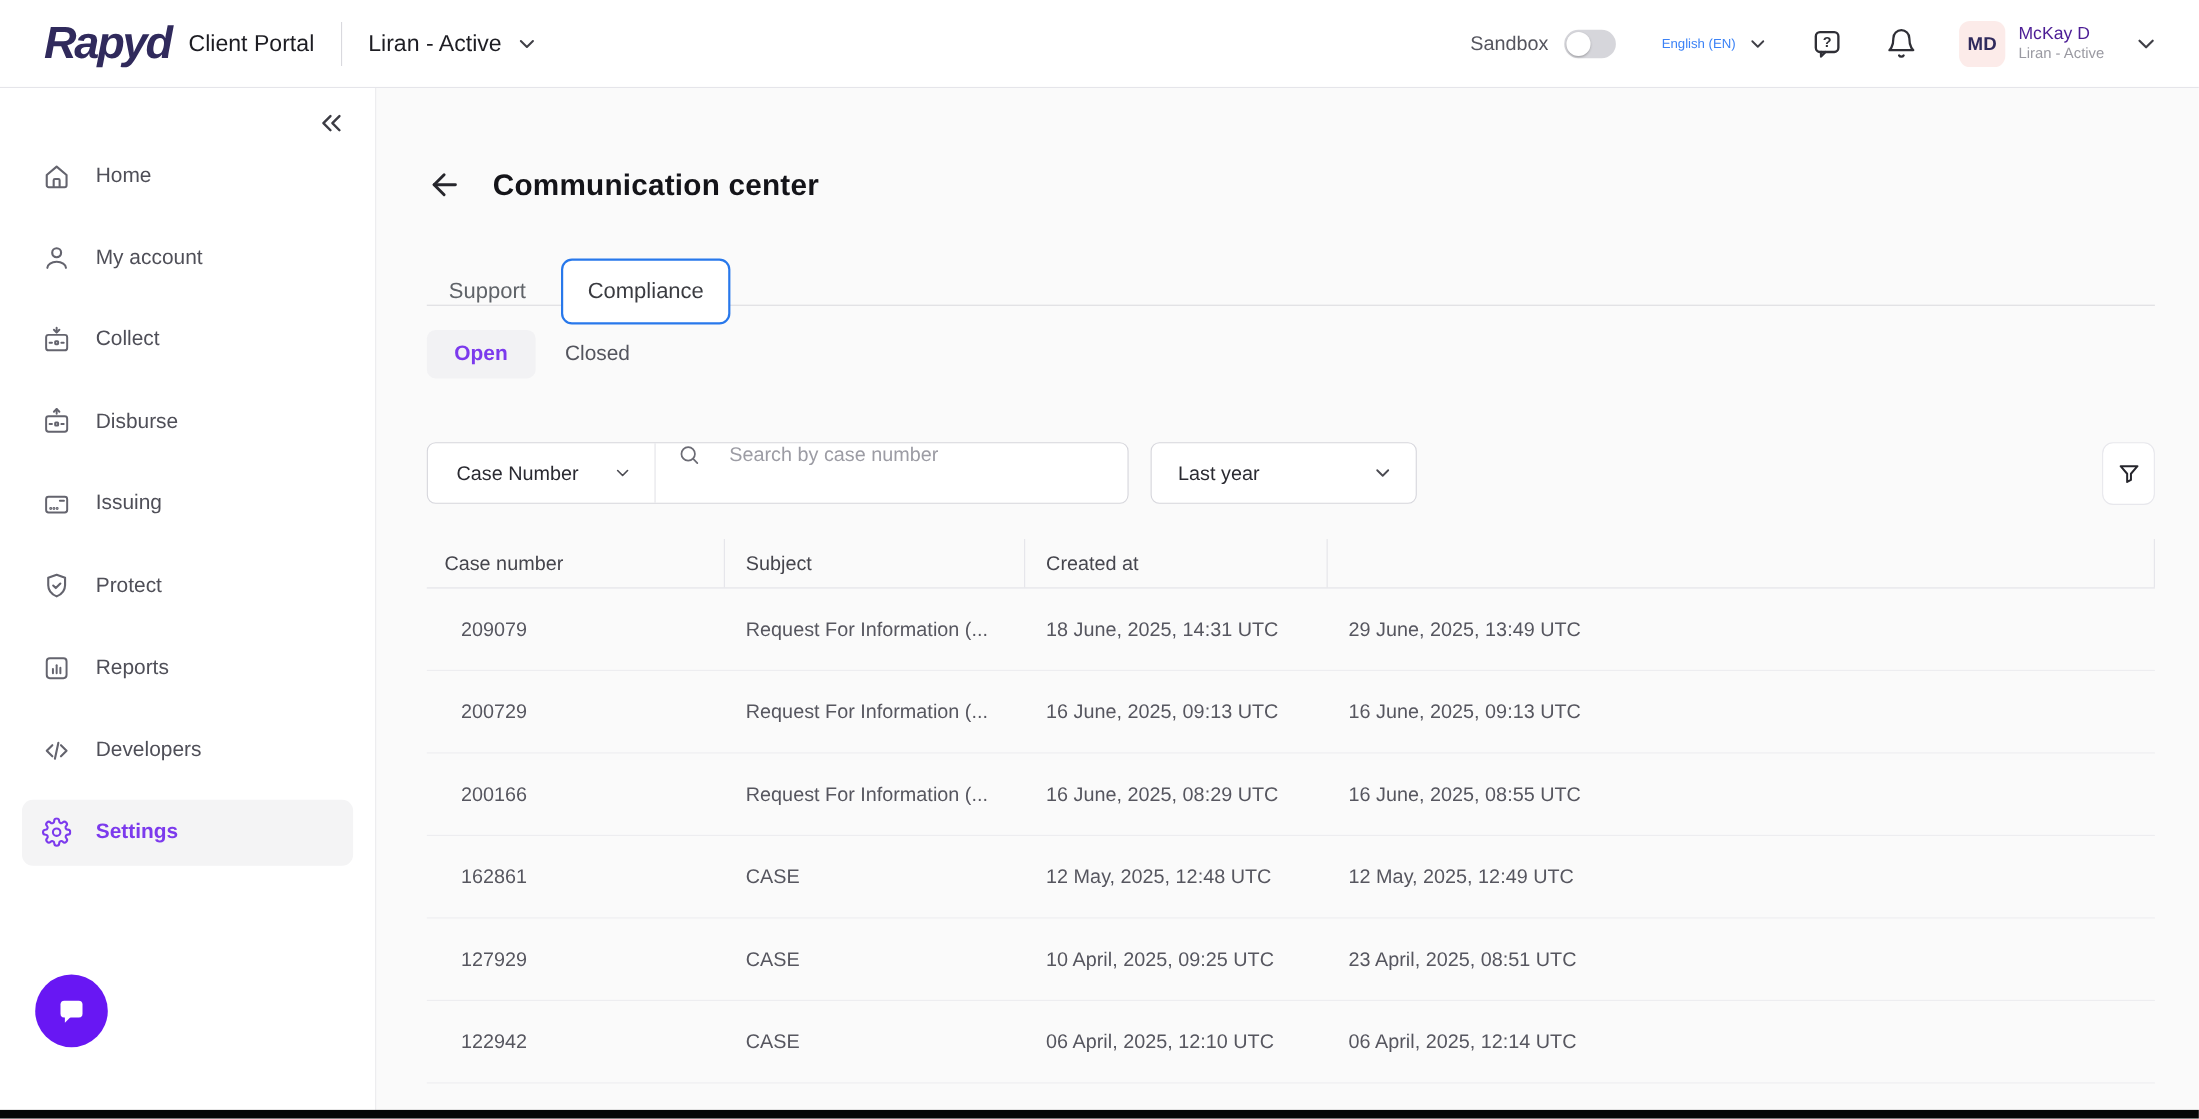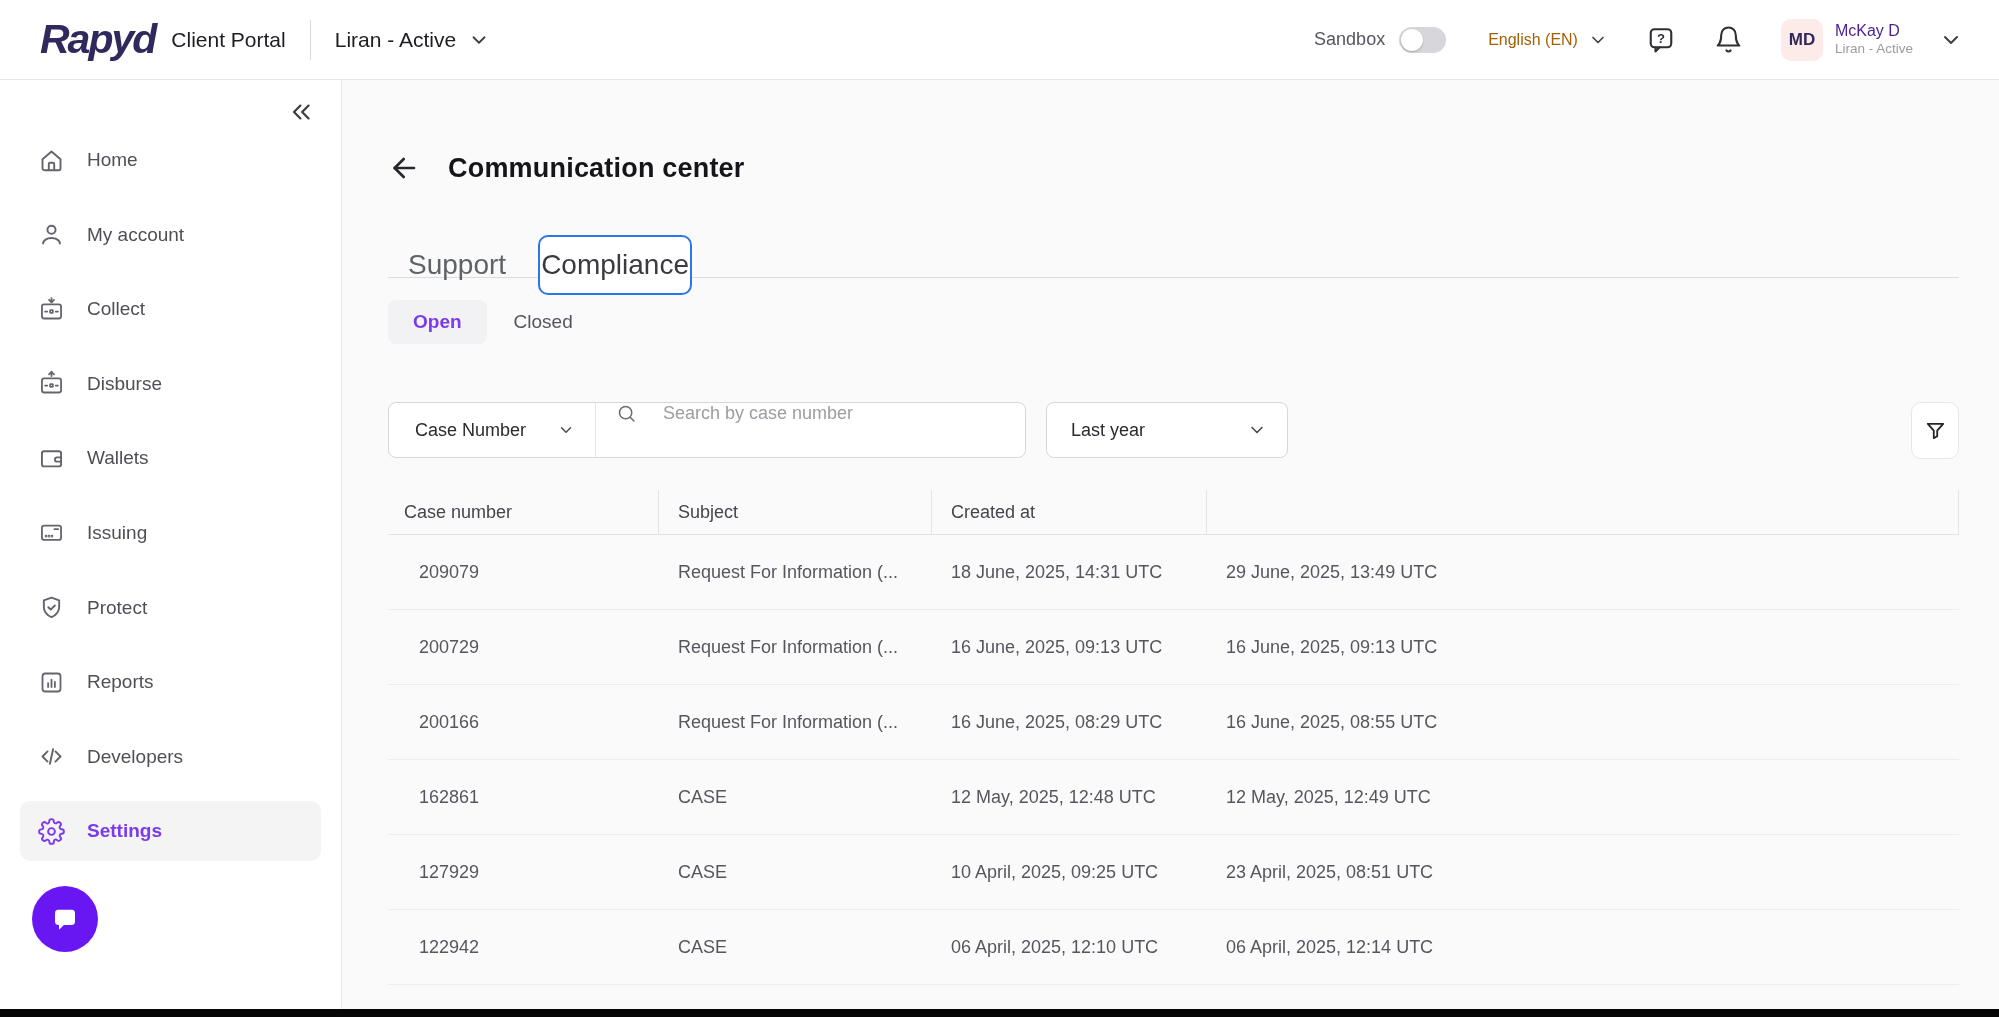--- a/index.html
+++ b/index.html
@@ -33,21 +33,21 @@
   .brand-logo{font-size:41px;font-weight:800;font-style:italic;letter-spacing:-2px;color:var(--navy);}
   .brand-product{font-size:21px;color:var(--text-dark);margin-left:16px;}
   .topbar-divider{width:1px;height:40px;background:#d9d9de;margin:0 24px;}
   .org-switcher{display:flex;align-items:center;gap:12px;cursor:pointer;}
   .org-switcher .lbl{font-size:21px;color:var(--text-dark);}
   .top-right{margin-left:auto;display:flex;align-items:center;}
   .sandbox-label{font-size:18px;color:#55555e;}
   .toggle{width:47px;height:26px;border-radius:13px;background:#d6d6db;position:relative;margin-left:14px;cursor:pointer;}
   .toggle .knob{position:absolute;left:2px;top:2px;width:22px;height:22px;border-radius:50%;background:#fff;box-shadow:0 1px 2px rgba(0,0,0,.25);}
   .lang{display:flex;align-items:center;gap:10px;margin-left:42px;cursor:pointer;}
-  .lang .lbl{font-size:16px;color:#a16207;}
+  .lang .lbl{font-size:12px;color:#3b82f6;}
   .icon-btn{margin-left:38px;color:#2f2f36;cursor:pointer;background:none;border:none;}
   .avatar{margin-left:38px;width:42px;height:42px;border-radius:10px;background:#fcebe9;
     display:flex;align-items:center;justify-content:center;font-size:17px;font-weight:600;color:var(--navy);}
   .user-block{margin-left:12px;line-height:1.25;}
   .user-name{font-size:16px;color:#4c1d95;font-weight:500;}
   .user-sub{font-size:13.5px;color:var(--text-light);}
   .user-chevron{margin-left:26px;color:#3f3f46;cursor:pointer;background:none;border:none;}
 
   
   .sidebar{
@@ -69,21 +69,21 @@
   
   .main{
     position:absolute;top:80px;left:342px;right:0;bottom:8px;background:var(--bg-page);
     padding:0 40px 0 46px;overflow:hidden;
   }
   .page-header{margin-top:66px;height:44px;display:flex;align-items:center;}
   .back-btn{background:none;border:none;color:#26262c;cursor:pointer;padding:0;}
   .page-title{font-size:27px;font-weight:700;color:#141419;margin-left:28px;letter-spacing:.2px;}
 
   .tabs{margin-top:27px;height:61px;display:flex;align-items:center;border-bottom:1px solid #dcdce0;}
-  .tab{font-size:28px;color:#5f6368;padding:0 20px;cursor:pointer;background:none;border:none;margin-top:36px;}
+  .tab{font-size:20px;color:#5f6368;padding:0 20px;cursor:pointer;background:none;border:none;margin-top:36px;}
   .tab.active{
     margin-left:12px;width:154px;height:60px;background:#fff;border:2.5px solid var(--tab-blue);
     border-radius:10px;color:#3a3b40;display:flex;align-items:center;justify-content:center;padding:0;
   }
 
   .chips{margin-top:22px;display:flex;align-items:center;gap:7px;}
   .chip{height:44px;display:flex;align-items:center;font-size:19px;border-radius:8px;cursor:pointer;background:none;border:none;padding:0 20px;color:#54555e;}
   .chip.active{background:#f2f2f4;color:var(--accent);font-weight:700;padding:0 25px;}
 
   .filterbar{margin-top:58px;height:56px;display:flex;align-items:center;}
@@ -226,29 +226,20 @@
             <path d="M12 5.4V1.8"></path>
             <path d="M9.8 3.8 12 1.6l2.2 2.2"></path>
             <path d="M6.3 13.8h1.9"></path>
             <rect x="10.8" y="12.6" width="2.4" height="2.4" rx="0.5"></rect>
             <path d="M15.8 13.8h1.9"></path>
           </svg>
         </span>
         <span class="nav-label">Disburse</span>
       </div>
 
-      <div class="nav-item">
-        <span class="nav-icon">
-          <svg viewBox="0 0 24 24" fill="none" stroke="currentColor" stroke-width="1.7" stroke-linecap="round" stroke-linejoin="round">
-            <rect x="3.5" y="5.5" width="17" height="13.5" rx="2"></rect>
-            <path d="M20.5 11h-3.6a1.9 1.9 0 0 0 0 3.8h3.6"></path>
-          </svg>
-        </span>
-        <span class="nav-label">Wallets</span>
-      </div>
 
       <div class="nav-item">
         <span class="nav-icon">
           <svg viewBox="0 0 24 24" fill="none" stroke="currentColor" stroke-width="1.6" stroke-linecap="round" stroke-linejoin="round">
             <rect x="3.5" y="5.8" width="17" height="12.8" rx="2"></rect>
             <circle cx="7.2" cy="15.3" r="0.4" fill="currentColor"></circle>
             <circle cx="9.8" cy="15.3" r="0.4" fill="currentColor"></circle>
             <circle cx="12.4" cy="15.3" r="0.4" fill="currentColor"></circle>
             <path d="M14.6 9h3.3"></path>
           </svg>

